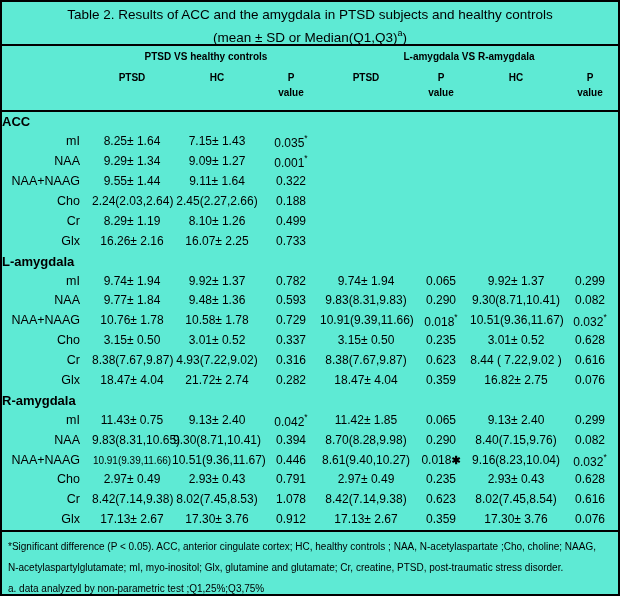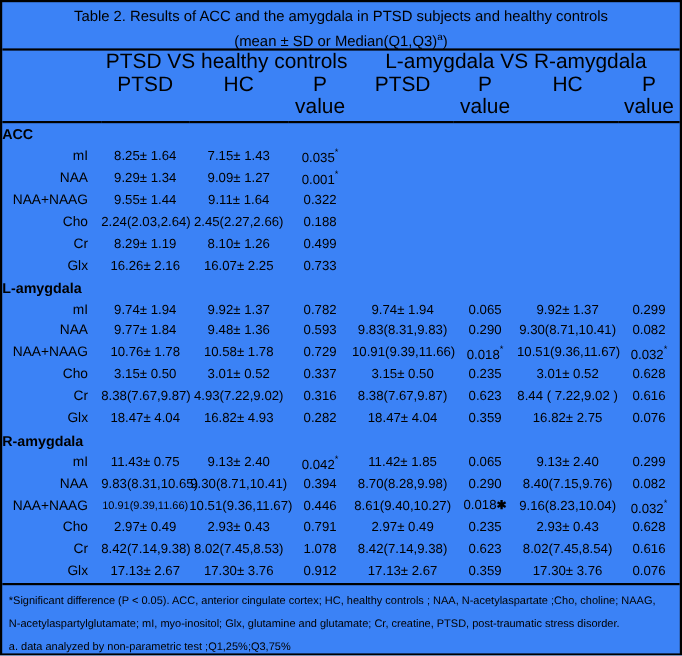--- a/index.html
+++ b/index.html
@@ -1,31 +1,31 @@
 <!DOCTYPE html>
 <html><head>
 <meta charset="utf-8">
 <style>
   html,body{margin:0;padding:0;background:#fff;}
   .page{
     width:620px;height:596px;box-sizing:border-box;
-    border:2px solid #000;background:#3b82f6;color:#000;
+    border:2px solid #000;background:#5eead4;color:#000;
     font-family:"Liberation Sans", sans-serif;
     overflow:hidden;position:relative;
   }
   .title-block{
     box-sizing:border-box;height:44px;border-bottom:2px solid #000;
     text-align:center;padding-top:3px;
   }
   .title-line{font-size:13.5px;line-height:19px;}
   .title-line sup{font-size:9px;}
   table{border-collapse:collapse;table-layout:fixed;width:616px;}
   col.c-lbl{width:90px;} col.c2{width:80px;} col.c3{width:90px;} col.c4{width:58px;}
   col.c5{width:92px;} col.c6{width:58px;} col.c7{width:92px;} col.c8{width:56px;}
-  thead th{font-weight:normal;font-size:19px;text-align:center;padding:0;line-height:1;}
+  thead th{font-weight:bold;font-size:10px;text-align:center;padding:0;line-height:1;}
   tr.group-row th{height:21px;}
   tr.colhead-row th{height:21px;}
   tr.colhead-row2 th{height:22px;border-bottom:2px solid #000;vertical-align:top;}
   tbody td{
     font-size:12px;height:19.9px;line-height:13px;padding:0;
     text-align:center;white-space:nowrap;vertical-align:middle;
   }
   td.rowlabel{text-align:right;padding-right:12px;font-size:12.5px;}
   td.section{text-align:left;font-weight:bold;font-size:13px;padding-left:0;}
   td sup{font-size:8.5px;position:relative;top:-1px;}
@@ -198,21 +198,21 @@
           <td>4.93(7.22,9.02)</td>
           <td>0.316</td>
           <td>8.38(7.67,9.87)</td>
           <td>0.623</td>
           <td>8.44 ( 7.22,9.02 )</td>
           <td>0.616</td>
         </tr>
         <tr>
           <td class="rowlabel">Glx</td>
           <td>18.47± 4.04</td>
-          <td>16.82± 4.93</td>
+          <td>21.72± 2.74</td>
           <td>0.282</td>
           <td>18.47± 4.04</td>
           <td>0.359</td>
           <td>16.82± 2.75</td>
           <td>0.076</td>
         </tr>
         <tr>
           <td colspan="8" class="section">R-amygdala</td>
         </tr>
         <tr>

